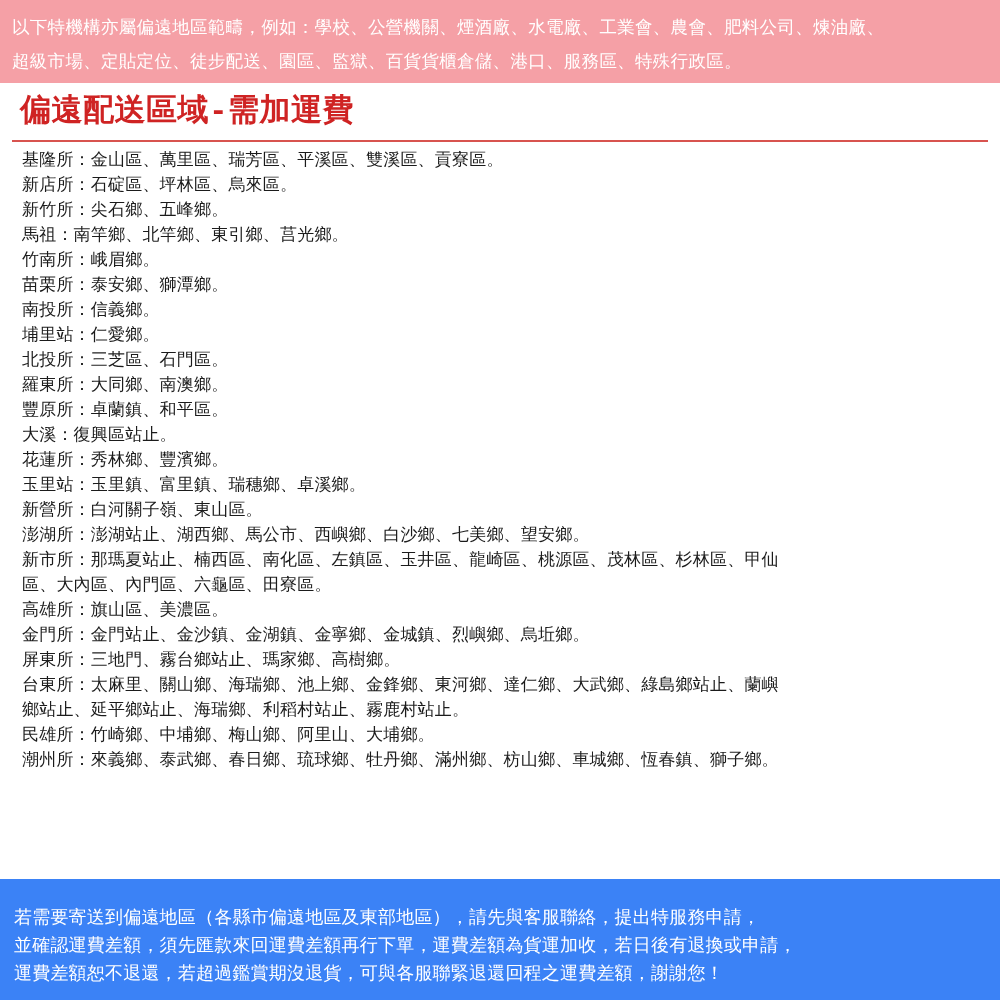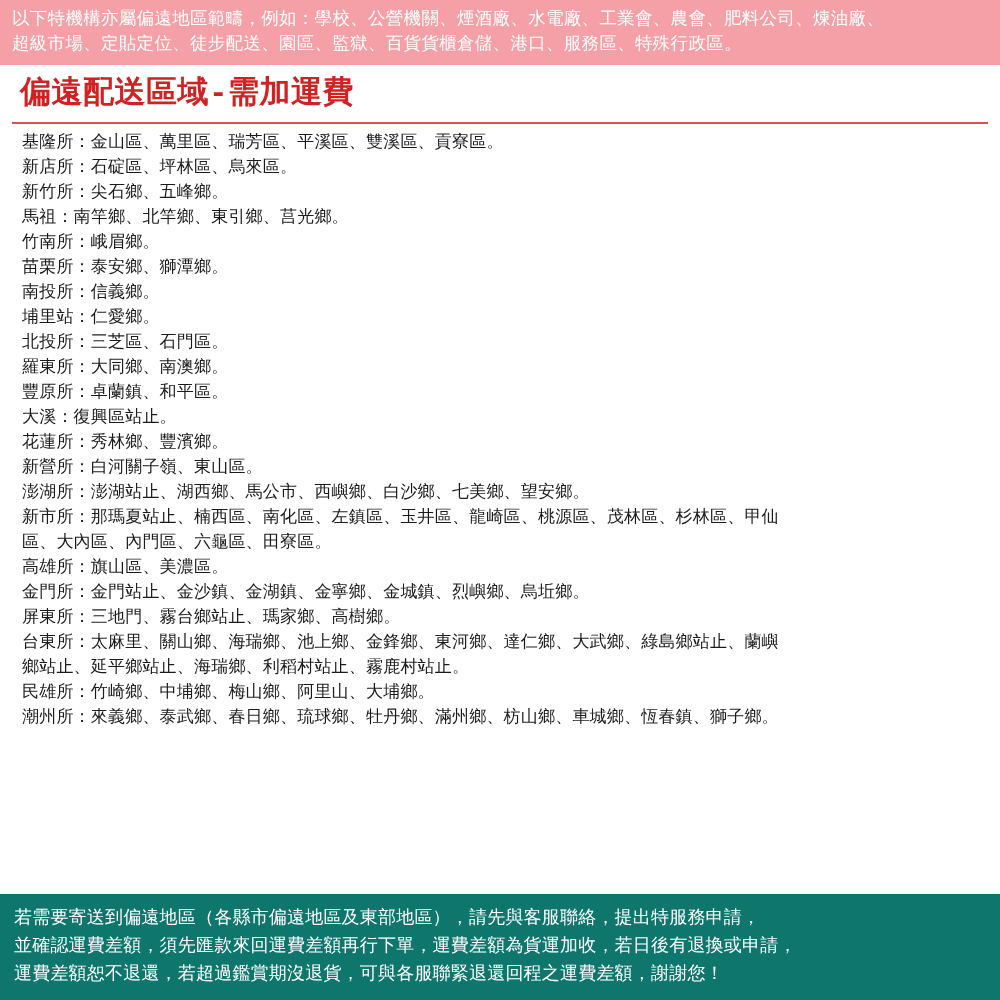--- a/index.html
+++ b/index.html
@@ -25,20 +25,21 @@
     background: #f5a0a6;
     color: #ffffff;
     padding: 6px 12px 8px 12px;
     font-size: 17.5px;
     line-height: 1.45;
     letter-spacing: 0.3px;
     box-sizing: border-box;
   }
   .top-banner .line {
     white-space: nowrap;
+    margin-top: 9px;
   }
 
   
   .heading-wrap {
     padding: 10px 20px 4px 20px;
     font-family: Liberation Mono, monospace;
   }
   .heading {
     color: #cf2323;
     font-size: 31px;
@@ -63,23 +64,23 @@
     margin: 0;
     padding: 0;
   }
 
   
   .bottom-banner {
     position: absolute;
     left: 0;
     right: 0;
     bottom: 0;
-    background: #0f766e;
+    background: #3b82f6;
     color: #ffffff;
-    padding: 10px 14px 12px 14px;
+    padding: 25px 14px 12px 14px;
     font-size: 18px;
     line-height: 1.55;
     letter-spacing: 0.2px;
     box-sizing: border-box;
   }
   .bottom-banner .line {
     white-space: nowrap;
   }
 </style>
 </head>
@@ -104,20 +105,21 @@
     <div class="row">馬祖：南竿鄉、北竿鄉、東引鄉、莒光鄉。</div>
     <div class="row">竹南所：峨眉鄉。</div>
     <div class="row">苗栗所：泰安鄉、獅潭鄉。</div>
     <div class="row">南投所：信義鄉。</div>
     <div class="row">埔里站：仁愛鄉。</div>
     <div class="row">北投所：三芝區、石門區。</div>
     <div class="row">羅東所：大同鄉、南澳鄉。</div>
     <div class="row">豐原所：卓蘭鎮、和平區。</div>
     <div class="row">大溪：復興區站止。</div>
     <div class="row">花蓮所：秀林鄉、豐濱鄉。</div>
+    <div class="row">玉里站：玉里鎮、富里鎮、瑞穗鄉、卓溪鄉。</div>
     <div class="row">新營所：白河關子嶺、東山區。</div>
     <div class="row">澎湖所：澎湖站止、湖西鄉、馬公市、西嶼鄉、白沙鄉、七美鄉、望安鄉。</div>
     <div class="row">新市所：那瑪夏站止、楠西區、南化區、左鎮區、玉井區、龍崎區、桃源區、茂林區、杉林區、甲仙</div>
     <div class="row">區、大內區、內門區、六龜區、田寮區。</div>
     <div class="row">高雄所：旗山區、美濃區。</div>
     <div class="row">金門所：金門站止、金沙鎮、金湖鎮、金寧鄉、金城鎮、烈嶼鄉、烏坵鄉。</div>
     <div class="row">屏東所：三地門、霧台鄉站止、瑪家鄉、高樹鄉。</div>
     <div class="row">台東所：太麻里、關山鄉、海瑞鄉、池上鄉、金鋒鄉、東河鄉、達仁鄉、大武鄉、綠島鄉站止、蘭嶼</div>
     <div class="row">鄉站止、延平鄉站止、海瑞鄉、利稻村站止、霧鹿村站止。</div>
     <div class="row">民雄所：竹崎鄉、中埔鄉、梅山鄉、阿里山、大埔鄉。</div>

